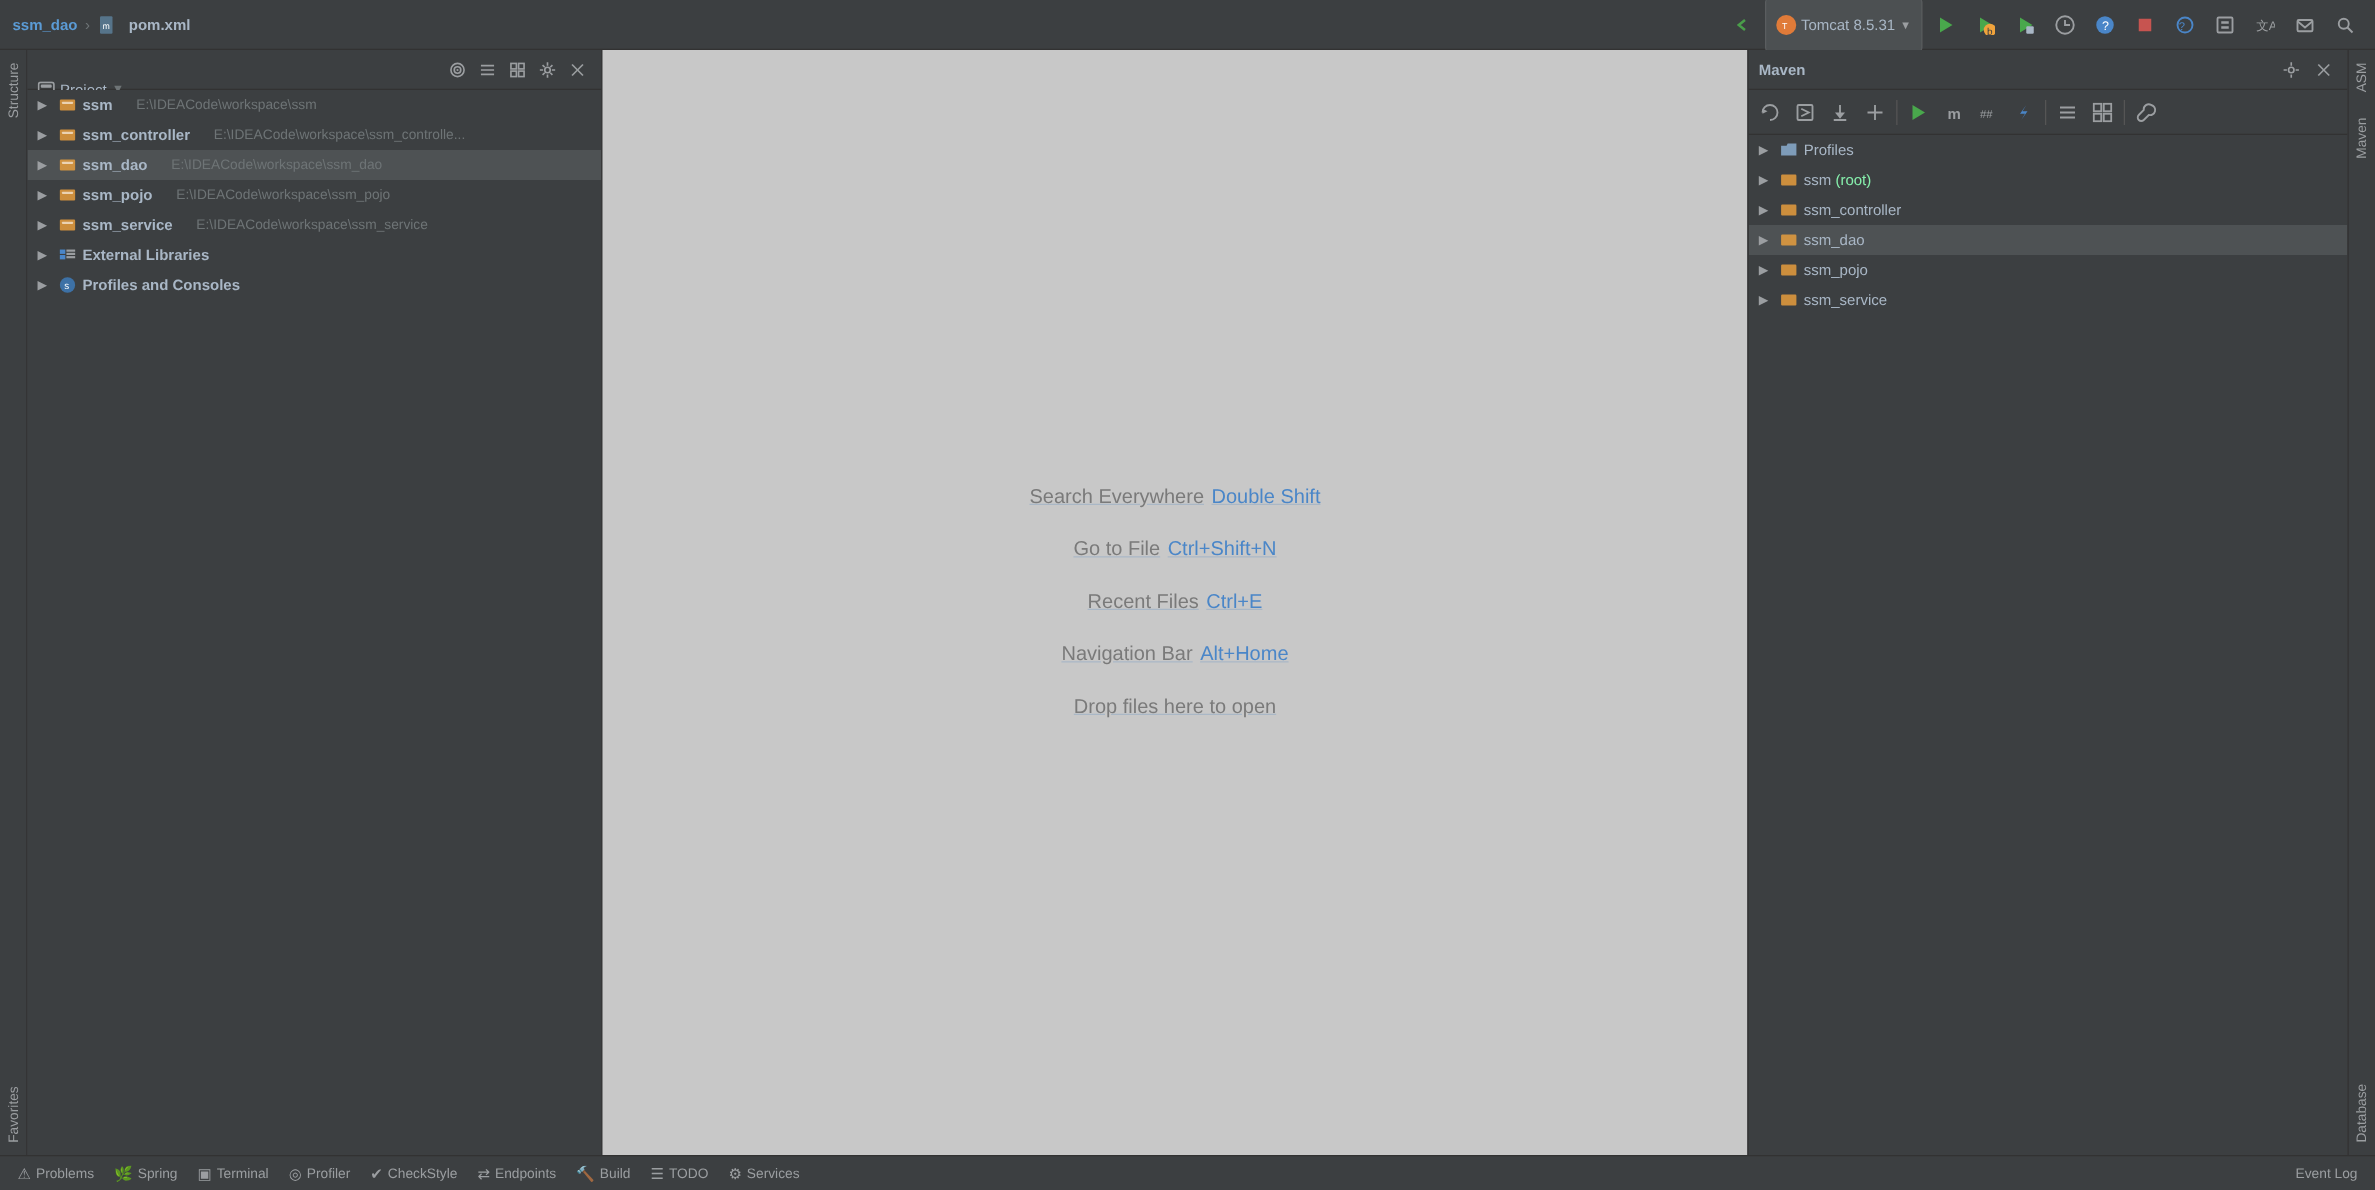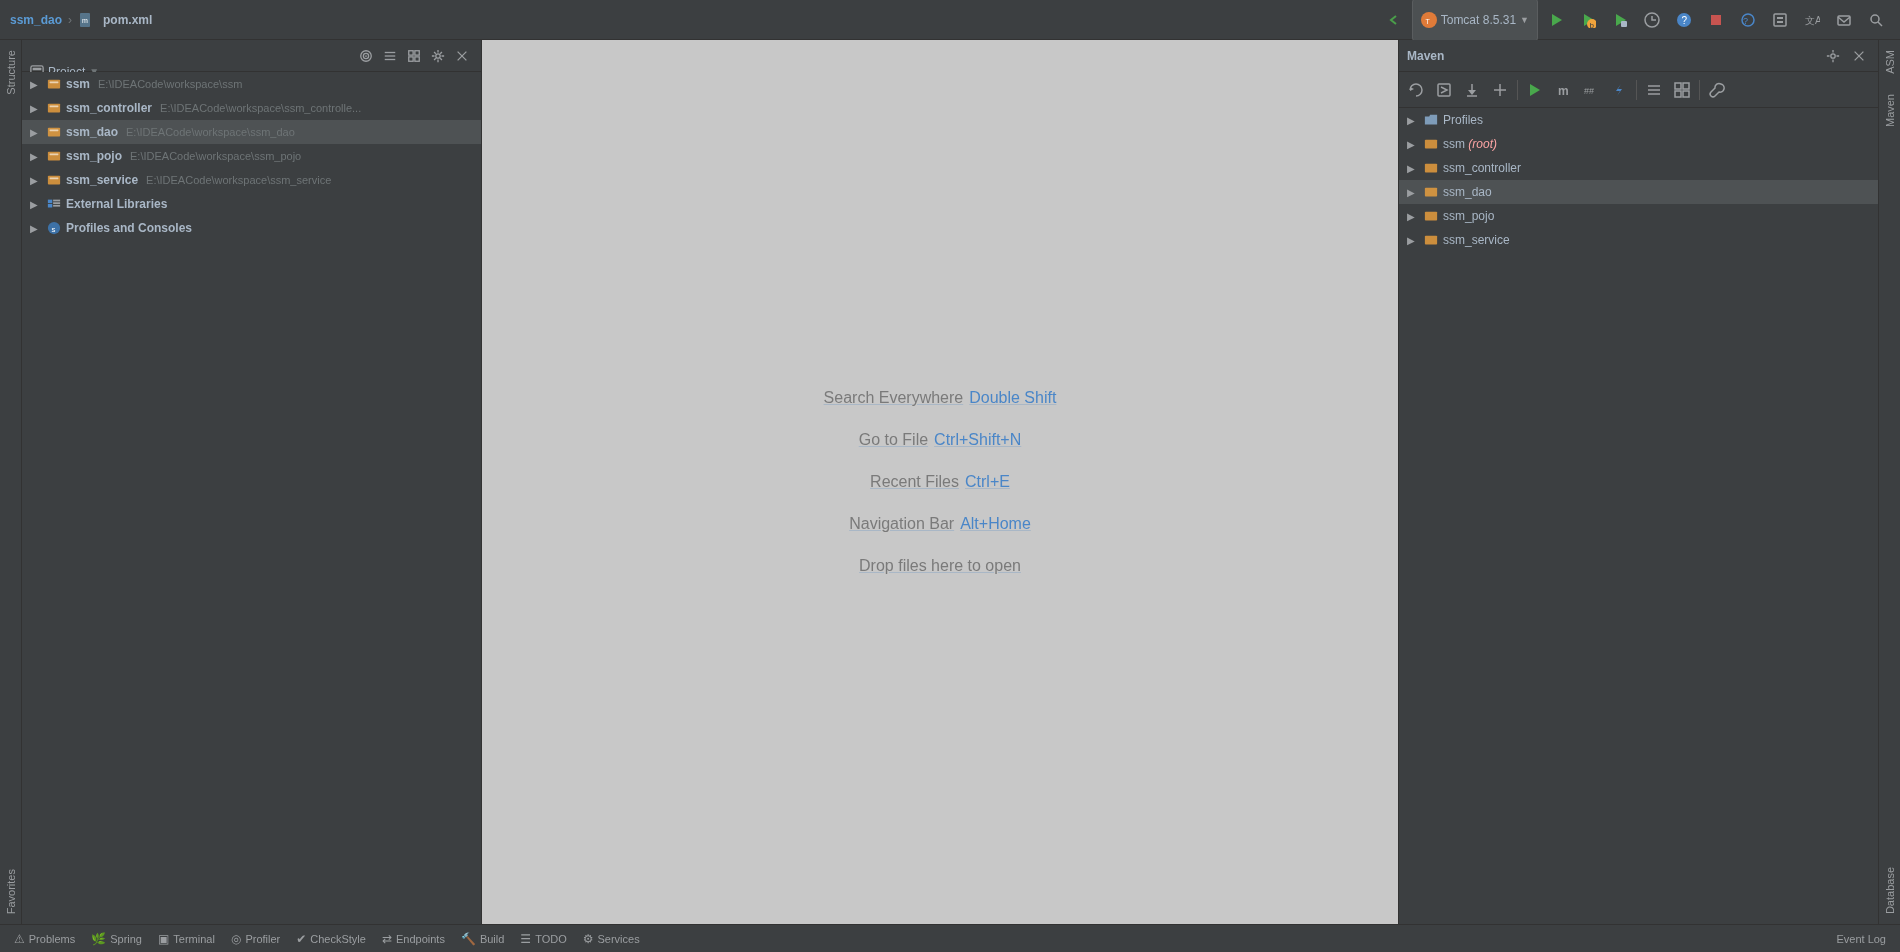--- a/index.html
+++ b/index.html
@@ -188,21 +188,21 @@
     }
     .module-icon { color: #f0a33c; }
     .scratches-icon { color: #59a9e0; }
     .tree-item .item-name {
       font-weight: bold;
       color: #a9b7c6;
     }
     .tree-item .item-path {
       color: #6e7476;
       font-size: 11px;
-      margin-left: 4px;
+      margin-left: 15px;
     }
 
     
     .editor-area {
       flex: 1;
       background: #c8c8c8;
       display: flex;
       flex-direction: column;
       align-items: center;
       justify-content: center;
@@ -743,21 +743,21 @@
         <span>Profiles</span>
       </div>
 
       <div class="maven-tree-item level0">
         <span style="width:12px; color:#9b9ea1; font-size:10px; flex-shrink:0;">▶</span>
         <span class="maven-item-icon maven-module-icon">
           <svg viewBox="0 0 16 16" width="14" height="14">
               <rect x="1" y="3" width="14" height="10" rx="1" fill="#f0a33c" opacity="0.8"></rect>
             </svg>
         </span>
-        <span>ssm <span style="color:#fca5a5;font-style:italic;">(root)</span></span>
+        <span>ssm <span style="color:#86efac;">(root)</span></span>
       </div>
 
       <div class="maven-tree-item level0">
         <span style="width:12px; color:#9b9ea1; font-size:10px; flex-shrink:0;">▶</span>
         <span class="maven-item-icon maven-module-icon">
           <svg viewBox="0 0 16 16" width="14" height="14">
               <rect x="1" y="3" width="14" height="10" rx="1" fill="#f0a33c" opacity="0.8"></rect>
             </svg>
         </span>
         <span>ssm_controller</span>

